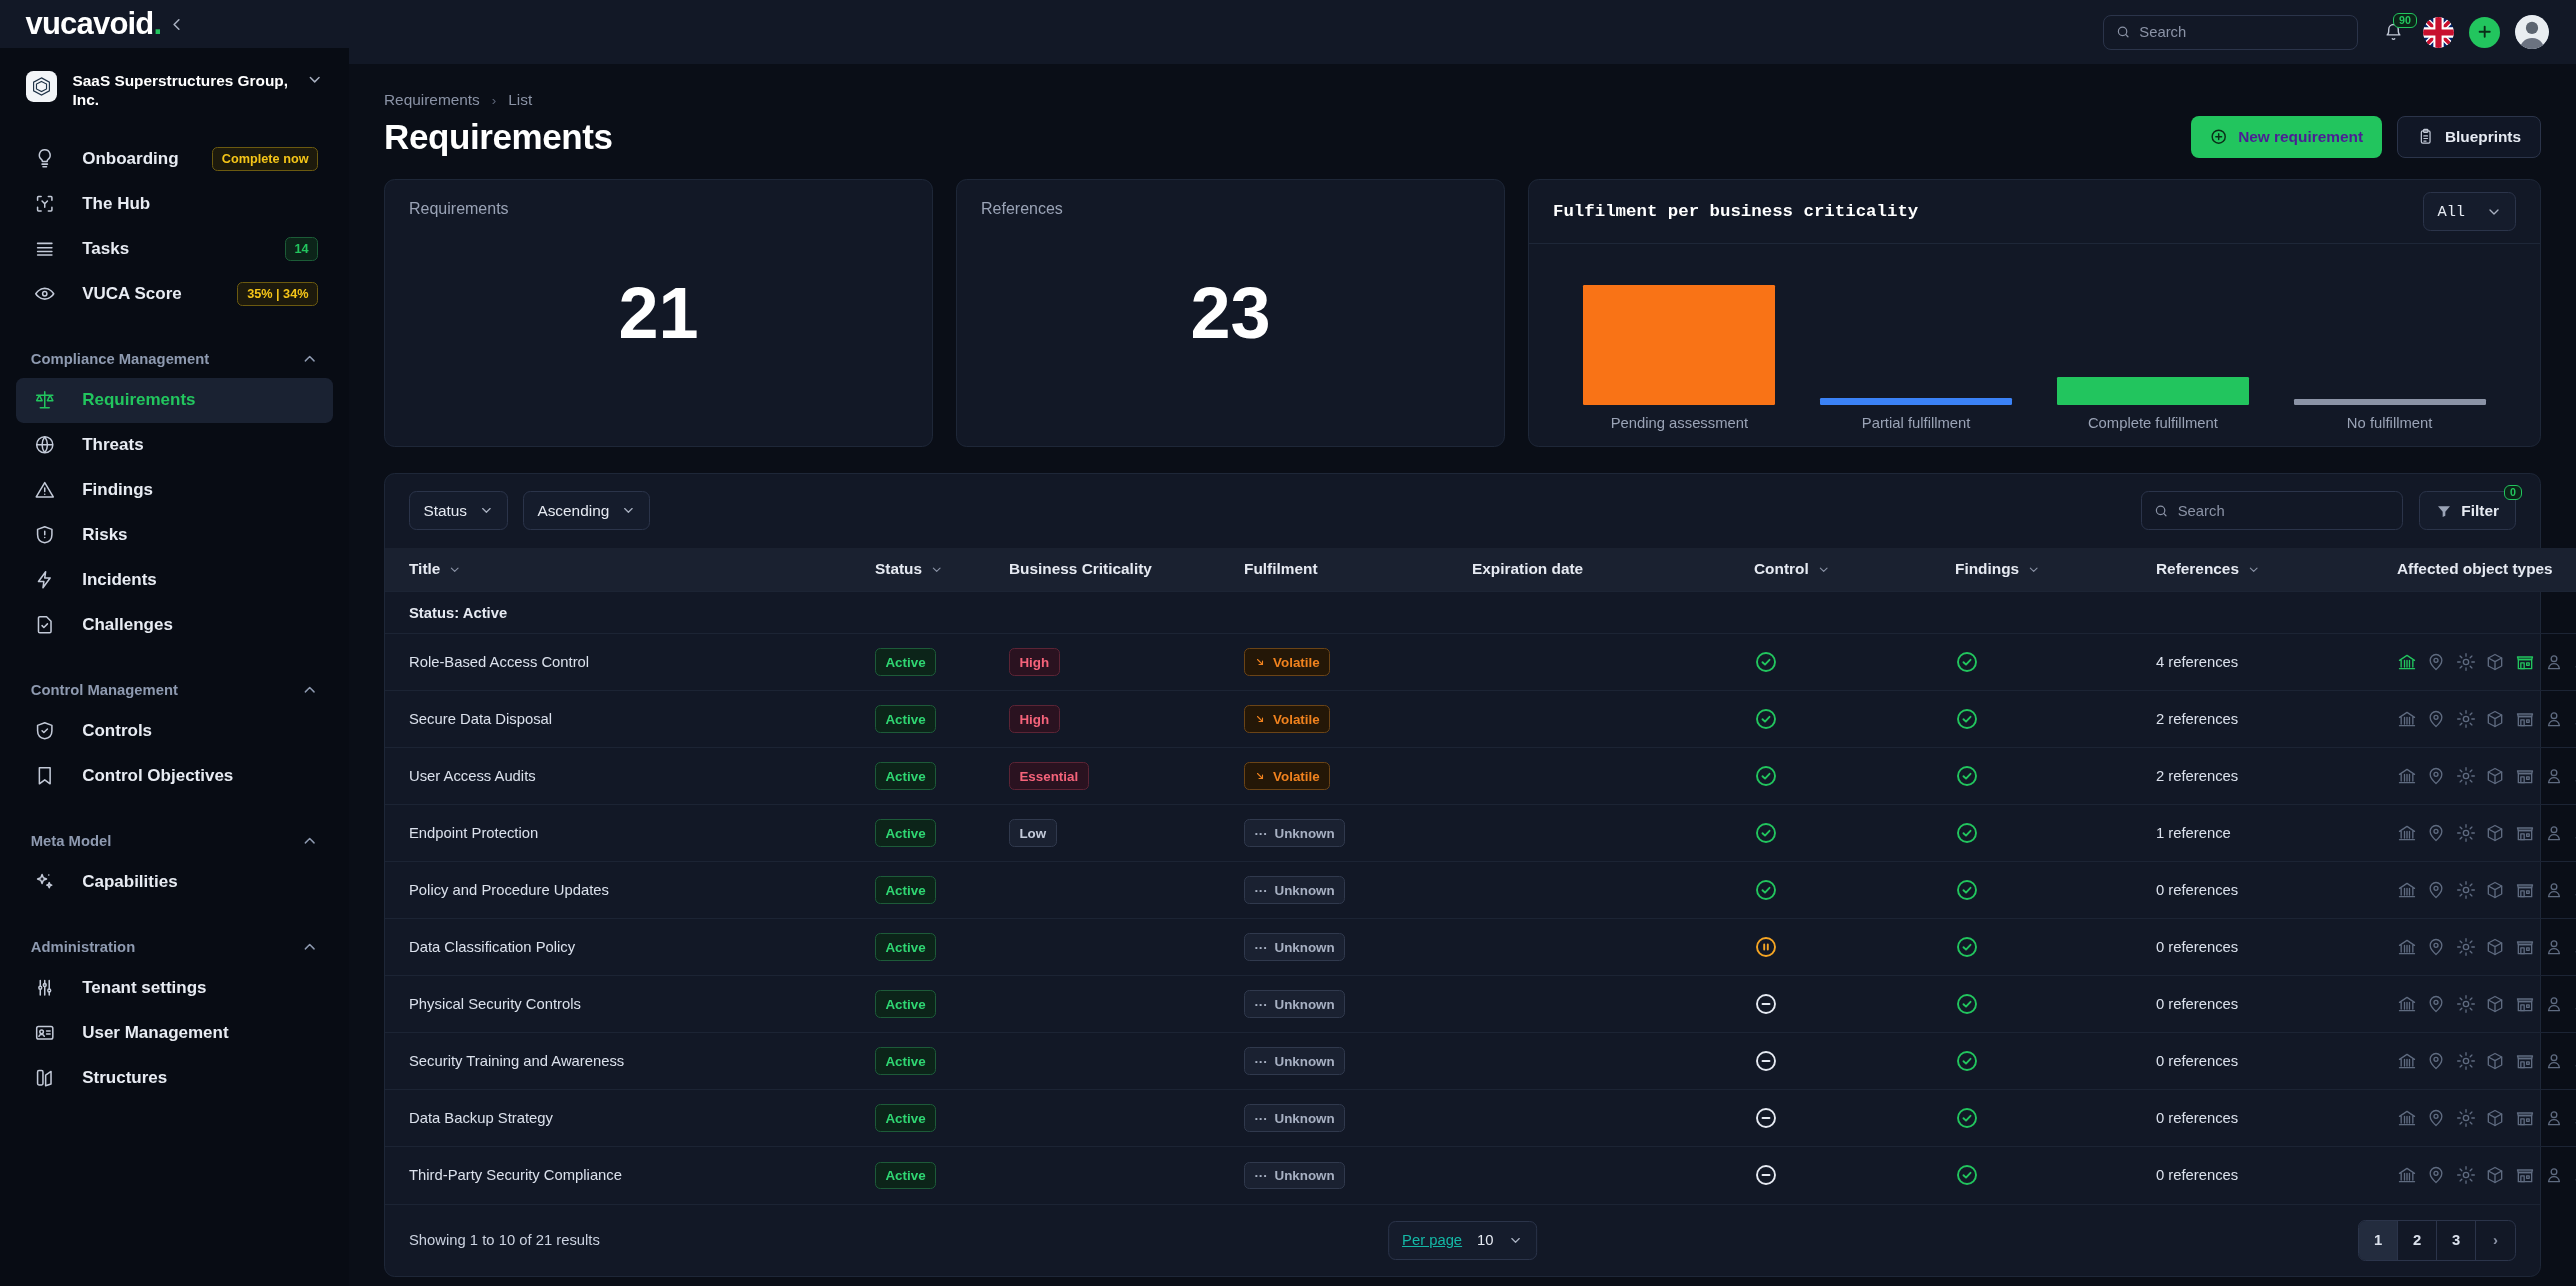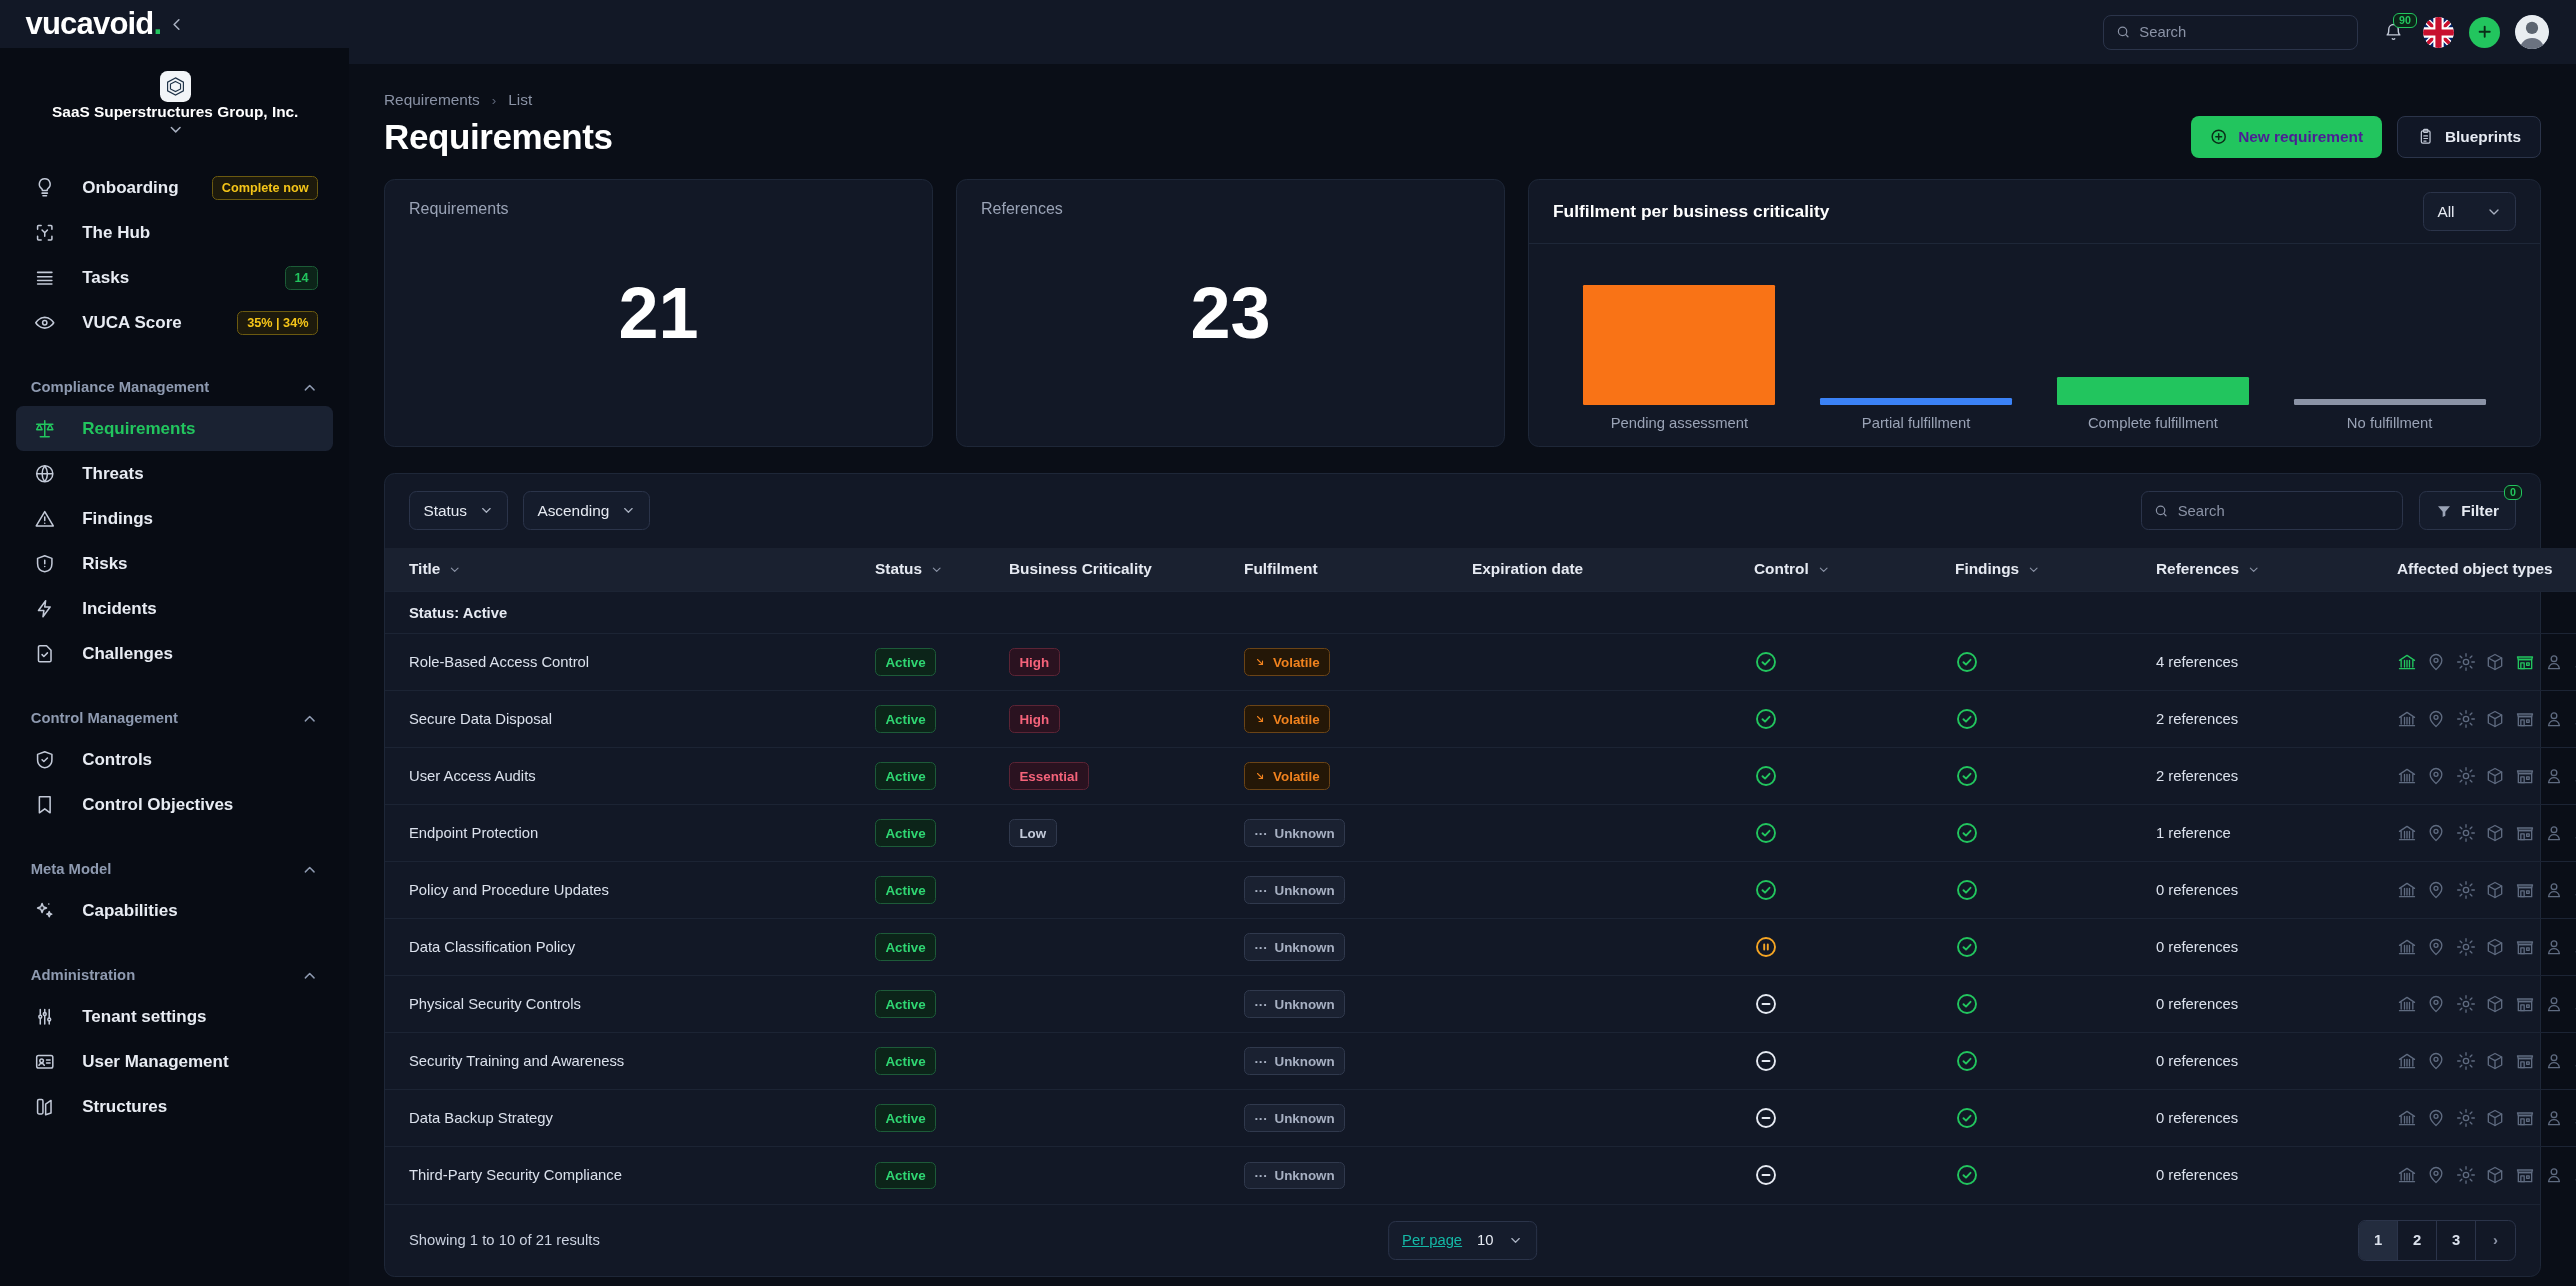--- a/index.html
+++ b/index.html
@@ -13,21 +13,21 @@
   .app { display:flex; width:2576px; height:1287px; }
 
   
   .sidebar { width:349px; flex:0 0 349px; background:#080c14; display:flex; flex-direction:column; }
   .sb-top { height:48px; background:#121826; display:flex; align-items:center;
             padding:0 24px 0 25.5px; justify-content:flex-start; }
   .logo { font-size:31px; font-weight:700; letter-spacing:-0.8px; color:#fff; }
   .logo .dot { color:#22c55e; }
   .collapse-btn { width:31px; height:31px; display:flex; align-items:center; justify-content:center; cursor:pointer; }
 
-  .tenant { display:flex; align-items:center; padding:23px 24px 20px 25.5px; cursor:pointer;flex-direction:column; }
+  .tenant { display:flex; gap:16px; padding:23px 24px 20px 25.5px; cursor:pointer; }
   .tenant-logo { width:31px; height:31px; border-radius:7.4px; background:#f2f5f8; flex:0 0 31px;
                  display:flex; align-items:center; justify-content:center; }
   .tenant-name { flex:1; font-size:15.4px; font-weight:700; line-height:1.26; color:#fff; }
   .tenant-chev { width:20px; display:flex; justify-content:center; }
 
   .nav { padding:6.7px 16px 0 16px; }
   .nav-item { display:flex; align-items:center; gap:17.4px; height:45px; padding:0 14.8px;
               border-radius:7.4px; cursor:pointer; }
   .nav-item .ico { width:27px; height:27px; flex:0 0 27px; display:flex; align-items:center; justify-content:center; }
   .nav-label { font-size:17px; font-weight:600; color:#e8ecf3; flex:1; white-space:nowrap;margin-left:7px; }
@@ -77,21 +77,21 @@
 
   
   .cards { display:flex; gap:23px; margin-bottom:25.5px; }
   .card { background:#121826; border:0.7px solid #1e2738; border-radius:10.7px; }
   .stat-card { width:549px; height:268px; padding:20px 24px; position:relative; }
   .card-label { font-size:16px; color:#9aa3b6; }
   .stat-value { position:absolute; inset:0; display:flex; align-items:center; justify-content:center;
                 font-size:72px; font-weight:700; color:#fff; }
   .chart-card { flex:1; height:268px; display:flex; flex-direction:column; }
   .chart-head { height:64px; display:flex; align-items:center; justify-content:space-between;
-                padding:0 24px; border-bottom:0.7px solid #1e2738; }
+                padding:0 24px; border-bottom:0.7px solid #1e2738;font-family:Liberation Mono, monospace; }
   .chart-title { font-size:17.4px; font-weight:700; color:#fff; }
   .select { height:39px; min-width:93px; border:0.7px solid #2b344a; border-radius:7.4px;
             display:flex; align-items:center; justify-content:space-between; gap:12px;
             padding:0 13.4px; font-size:15.4px; color:#e6eaf2; cursor:pointer; background:#151c2c; }
   .chart-body { flex:1; display:flex; align-items:flex-end; padding:23px 32px 0 32px; }
   .bar-col { flex:1; display:flex; flex-direction:column; align-items:center; justify-content:space-between; height:100%; }
   .bar-slot { flex:1; width:100%; display:flex; align-items:flex-end; justify-content:center; padding-bottom:0; }
   .bar { width:192px; border-radius:1.3px; }
   .bar-label { font-size:14.8px; color:#9aa3b6; padding:10.7px 0 14.8px; white-space:nowrap; }
 

